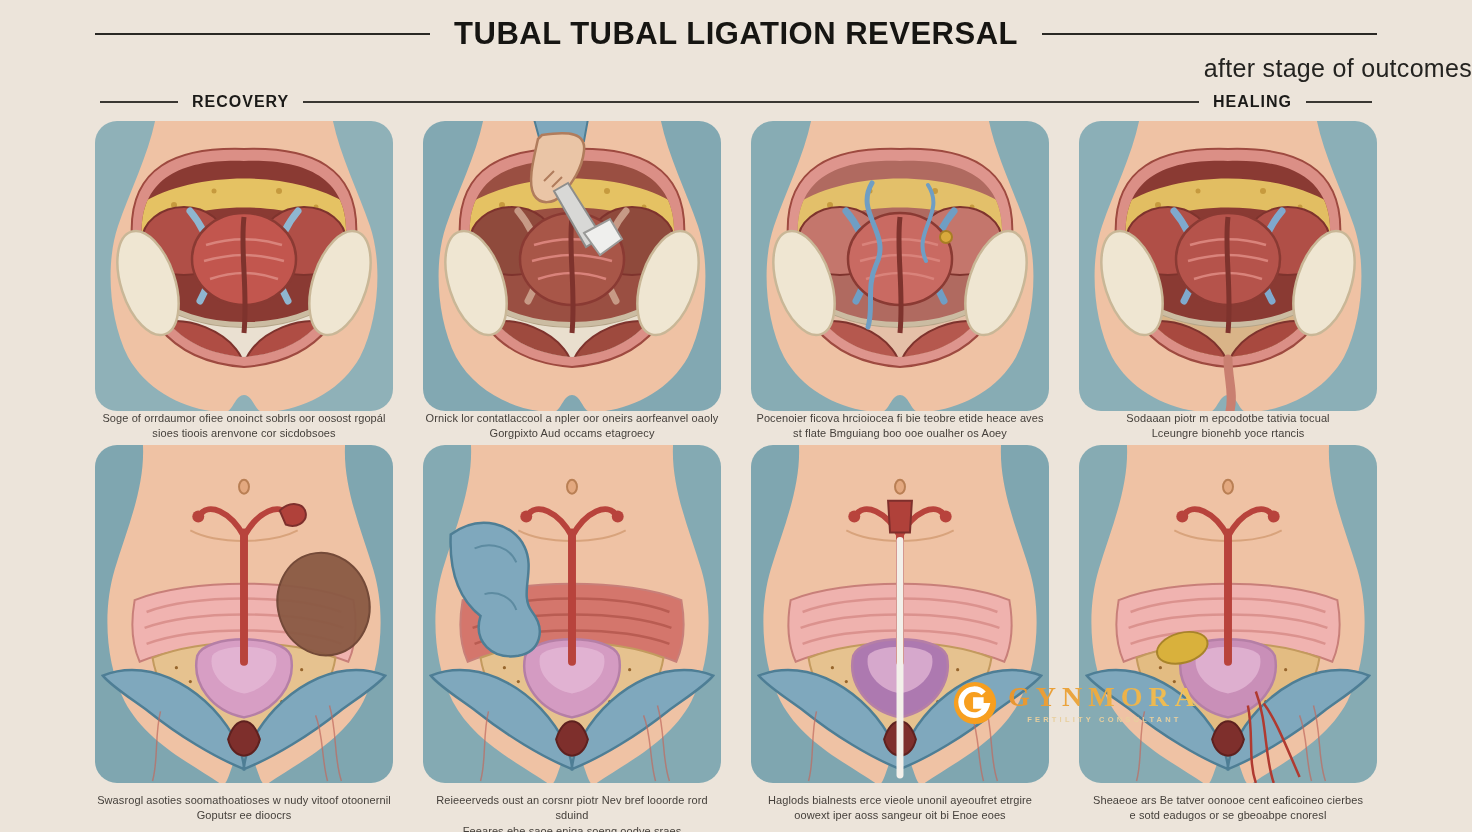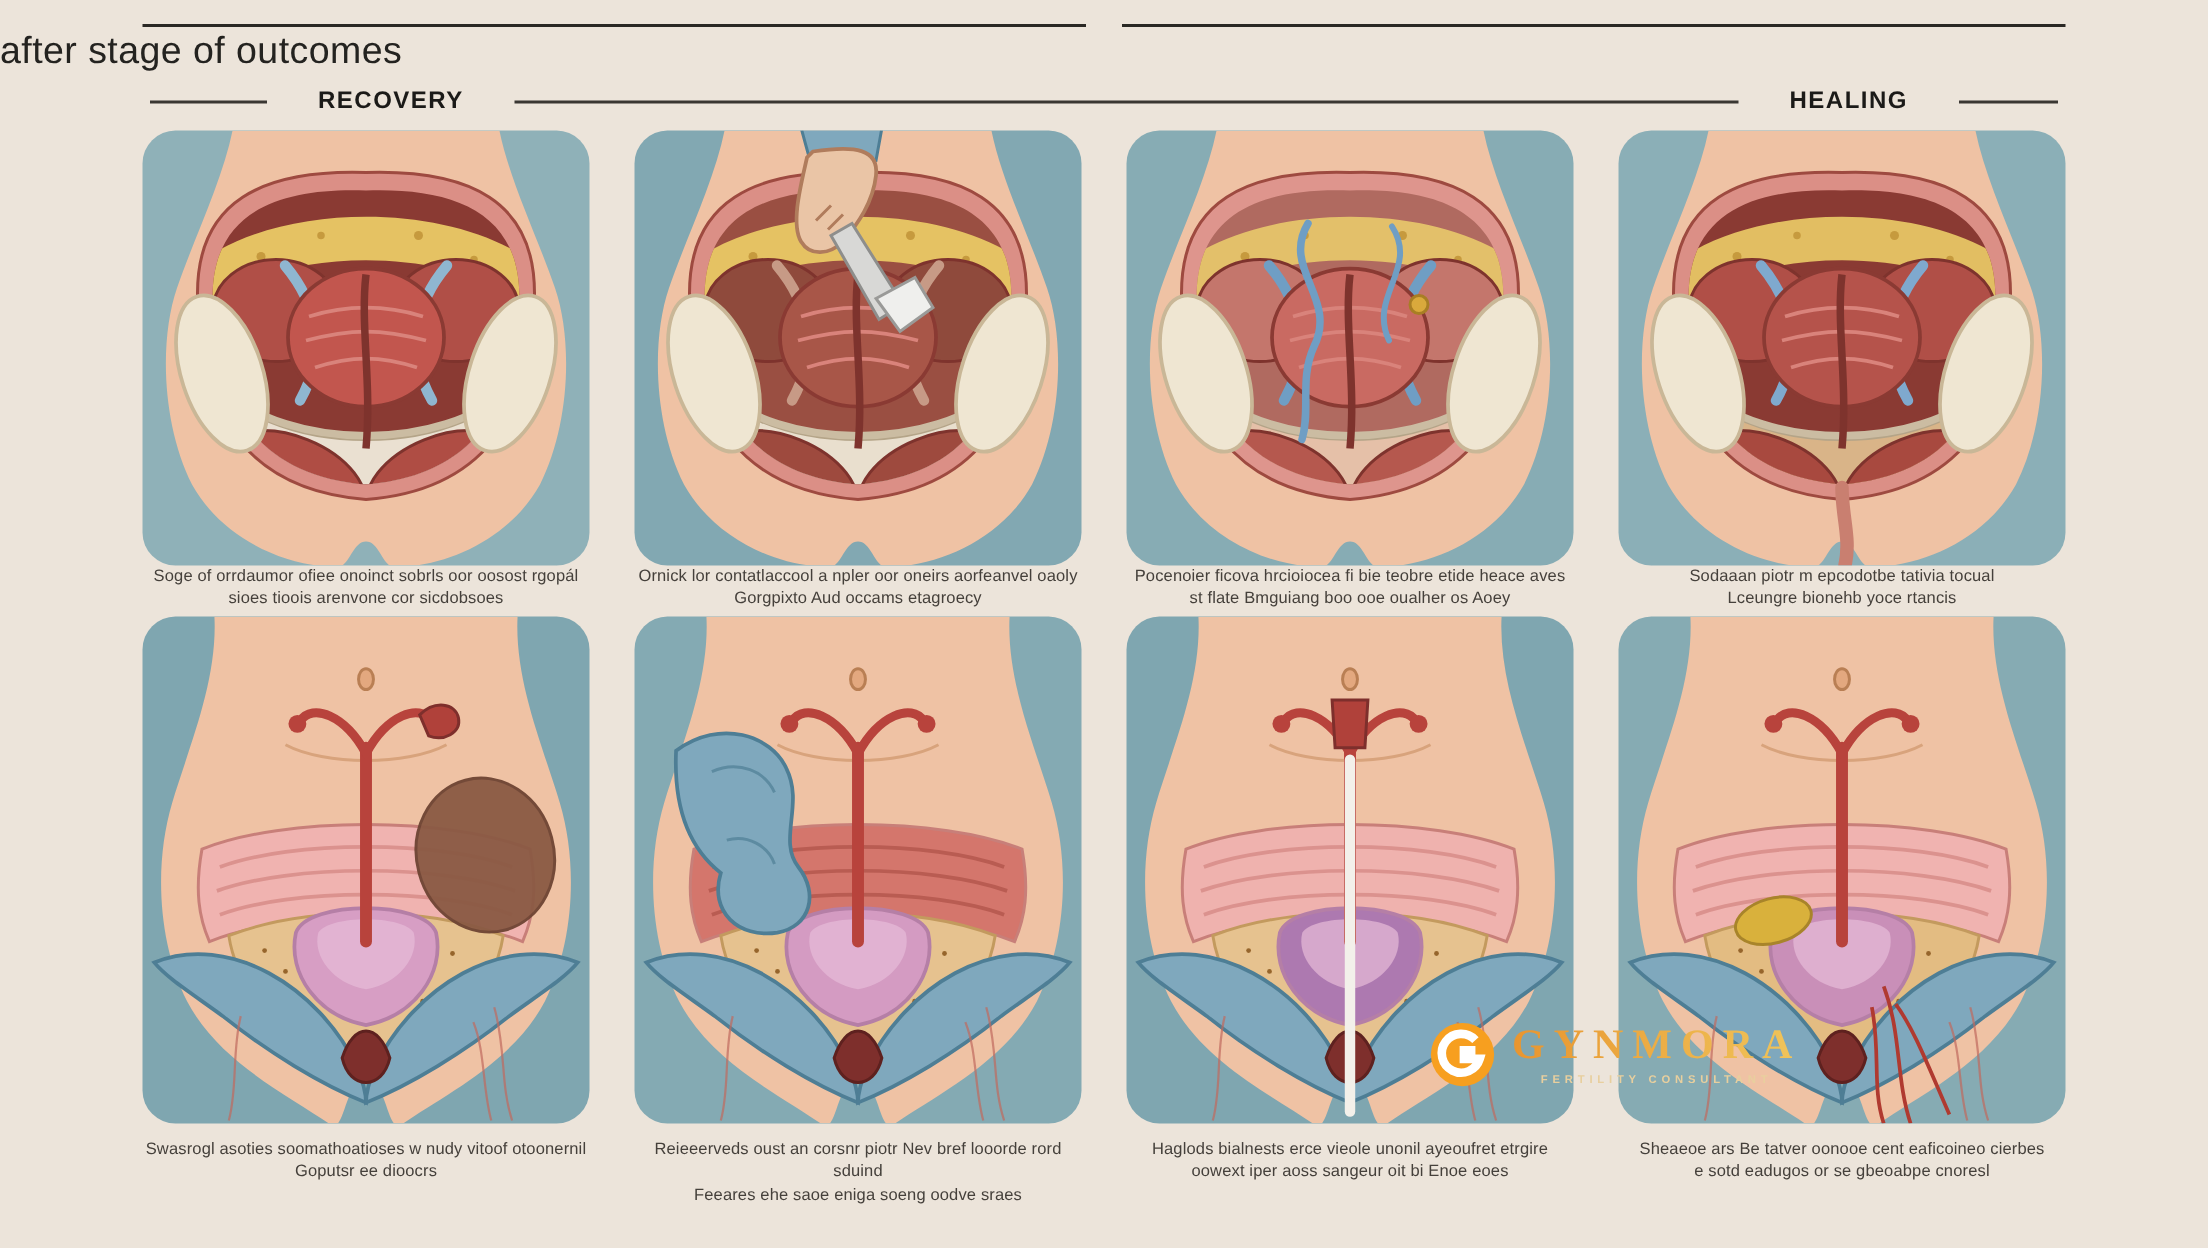--- a/index.html
+++ b/index.html
@@ -11,24 +11,24 @@
   }
   
   .header{padding-top:16px;}
   .title-row{display:flex;align-items:center;margin:0 95px;gap:24px;}
   .rule{height:2px;background:#2A2824;flex:1;}
   .page-title{
     font-size:31px;font-weight:bold;letter-spacing:.5px;white-space:nowrap;
     margin:0;color:#161512;
   }
   .subtitle{
-    text-align:left;font-size:25px;font-weight:500;color:#242320;
+    text-align:right;font-size:25px;font-weight:500;color:#242320;
     margin-top:2px;letter-spacing:.3px;
   }
-  .section-row{display:flex;align-items:center;margin:10px 100px 0 100px;gap:34px;}
+  .section-row{display:flex;align-items:center;margin:10px 100px 0 100px;gap:14px;}
   .section-row .rule{height:2px;background:#3A3732;}
   .rule.seg-a{flex:0 0 78px;}
   .rule.seg-c{flex:0 0 66px;}
   .section-label{
     font-size:16px;font-weight:800;letter-spacing:1px;color:#1B1A18;white-space:nowrap;
   }
   
   .grid{margin:10px 95px 0 95px;}
   .row{display:flex;gap:30px;}
   .panel-block{margin:0;flex:1;display:flex;flex-direction:column;}
@@ -142,20 +142,21 @@
         <circle fill="var(--uterus,#B8433C)" cx="196" cy="72" r="6"></circle>
       <path fill="var(--vulva,#7E2F2C)" stroke="#5E211F" stroke-width="2" d="M134,296 C142,272 158,272 166,296 C161,318 139,318 134,296 Z"></path>
       <path fill="none" stroke="#C06A5E" stroke-width="1.5" opacity="0.7" d="M236,262 C244,290 240,314 248,338 M222,272 C230,292 228,316 234,338 M66,268 C60,292 64,316 58,338"></path>
     </symbol>
   </defs>
 </svg>
 
 <div class="header">
   <div class="title-row">
     <span class="rule"></span>
+    <h1 class="page-title">TUBAL TUBAL LIGATION REVERSAL</h1>
     <span class="rule"></span>
   </div>
   <div class="subtitle">after stage of outcomes</div>
   <div class="section-row">
     <span class="rule seg-a"></span>
     <span class="section-label">RECOVERY</span>
     <span class="rule seg-b"></span>
     <span class="section-label">HEALING</span>
     <span class="rule seg-c"></span>
   </div>

